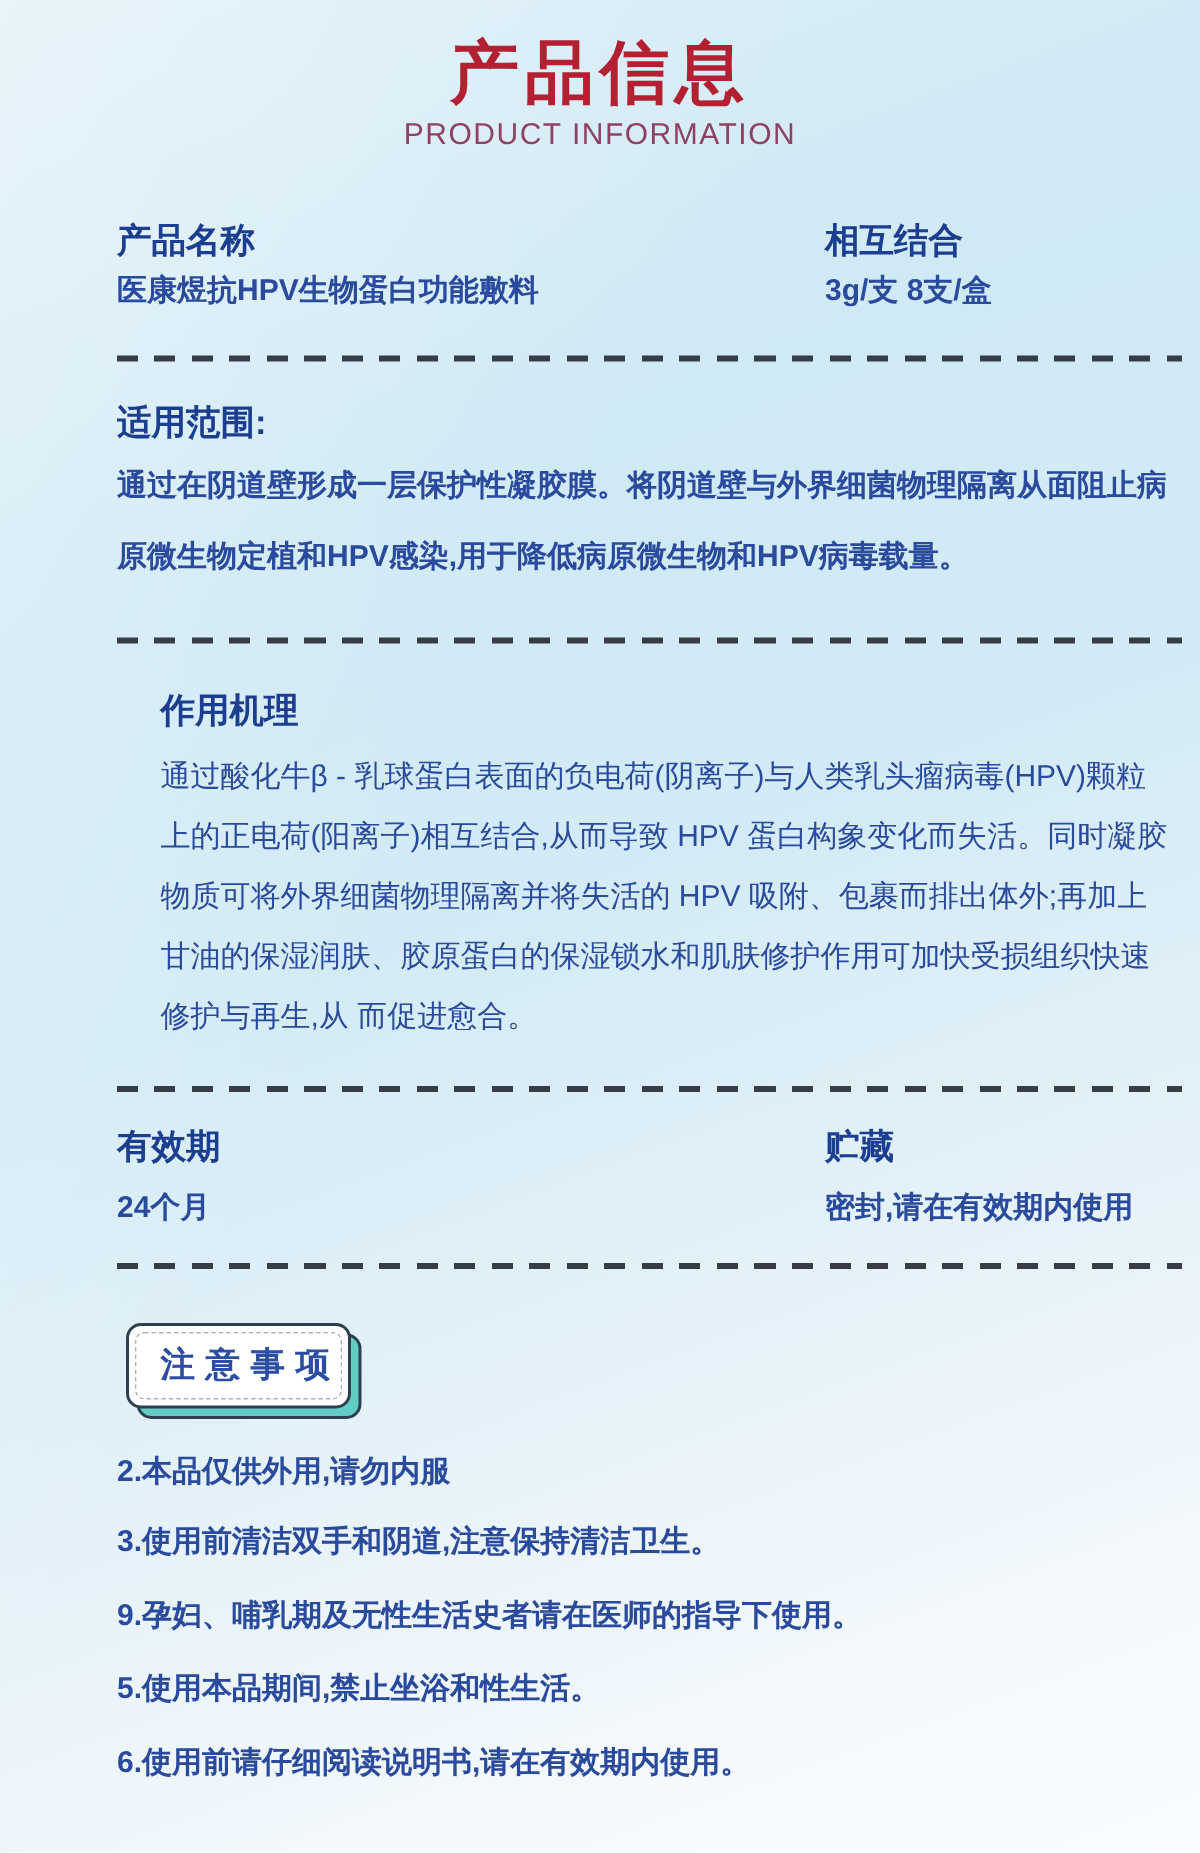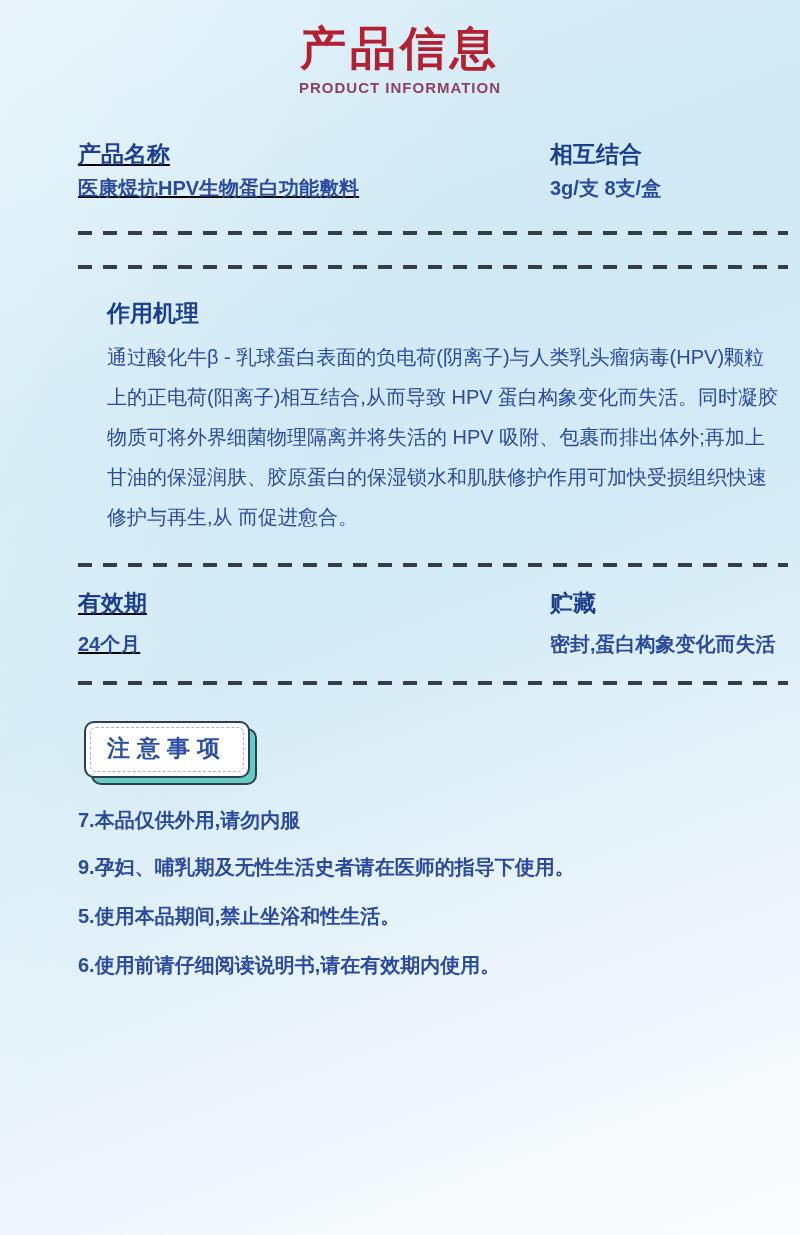--- a/index.html
+++ b/index.html
@@ -16,27 +16,27 @@
       linear-gradient(160deg, #ddeff8 0%, #cfe9f5 28%, #d3ebf6 48%, #e6f2f9 70%, #f6fafd 90%, #fafcfe 100%);
     overflow: hidden;
   }
   .header { text-align: center; padding-top: 22px; }
   .title {
     font-size: 46px; font-weight: 700; letter-spacing: 4px;
     color: #b22032; line-height: 1.15;
   }
   .subtitle {
     margin-top: 4px;
-    font-size: 15px; font-weight: 700; letter-spacing: 1px;
+    font-size: 20px; font-weight: 400; letter-spacing: 1px;
     color: #8d4263;
   }
   .content { padding: 0 12px 0 78px; }
   .row { display: flex; justify-content: space-between; }
   .row .col-right { width: 238px; flex: 0 0 238px; }
-  .row .col-left { flex: 1 1 auto; padding-right: 20px; text-decoration: underline; }
+  .row .col-left { flex: 1 1 auto; padding-right: 20px; }
   .sec-label {
     font-size: 23px; font-weight: 700; color: #1c3e90; line-height: 1.25;
   }
   .sec-value {
     margin-top: 6px;
     font-size: 20px; font-weight: 700; color: #2a4a9e; line-height: 1.3;
   }
   .products-row { margin-top: 44px; }
   .sep {
     margin: 0 12px 0 78px;
@@ -82,21 +82,21 @@
     background: #ffffff;
     border: 2px solid #2e3f50;
     border-radius: 10px;
     padding: 4px;
     box-sizing: border-box;
   }
   .notice-badge-inner {
     display: block;
     border: 1px dashed #a9b4bc;
     border-radius: 6px;
-    padding: 5px 16px 7px 16px;
+    padding: 5px 0 7px 16px;
     font-size: 23px; font-weight: 700;
     color: #2b4da3;
     letter-spacing: 7px;
     white-space: nowrap;
   }
   .notice-list { margin-top: 30px; }
   .notice-item {
     font-size: 20px; font-weight: 700; color: #2a4a9e;
     line-height: 1.25;
     margin-bottom: 22px;
@@ -122,56 +122,63 @@
       </div>
       <div class="col-right">
         <div class="sec-label">相互结合</div>
         <div class="sec-value">3g/支  8支/盒</div>
       </div>
     </div>
   </div>
 
   <div class="sep sep-1"></div>
 
+  <div class="content">
+    <div class="scope-section">
+      <div class="sec-label">适用范围:</div>
+      <div class="scope-body">通过在阴道壁形成一层保护性凝胶膜。将阴道壁与外界细菌物理隔离从面阻止病原微生物定植和HPV感染,用于降低病原微生物和HPV病毒载量。</div>
+    </div>
+  </div>
 
   <div class="sep sep-2"></div>
 
   <div class="content">
     <div class="mech-section">
       <div class="sec-label">作用机理</div>
       <div class="mech-body">通过酸化牛β - 乳球蛋白表面的负电荷(阴离子)与人类乳头瘤病毒(HPV)颗粒上的正电荷(阳离子)相互结合,从而导致 HPV 蛋白构象变化而失活。同时凝胶物质可将外界细菌物理隔离并将失活的 HPV 吸附、包裹而排出体外;再加上甘油的保湿润肤、胶原蛋白的保湿锁水和肌肤修护作用可加快受损组织快速修护与再生,从 而促进愈合。</div>
     </div>
   </div>
 
   <div class="sep sep-3"></div>
 
   <div class="content">
     <div class="row validity-row">
       <div class="col-left">
         <div class="sec-label">有效期</div>
         <div class="sec-value">24个月</div>
       </div>
       <div class="col-right">
         <div class="sec-label">贮藏</div>
-        <div class="sec-value">密封,蛋白构象变化而失活</div>
+        <div class="sec-value">密封,请在有效期内使用</div>
       </div>
     </div>
   </div>
 
   <div class="sep sep-4"></div>
 
   <div class="content">
     <div class="notice-badge">
       <div class="notice-badge-shadow"></div>
       <div class="notice-badge-face">
         <span class="notice-badge-inner">注意事项</span>
       </div>
     </div>
 
     <div class="notice-list">
-      <div class="notice-item">7.本品仅供外用,请勿内服</div>
+      <div class="notice-item">2.本品仅供外用,请勿内服</div>
+      <div class="notice-item gap">3.使用前清洁双手和阴道,注意保持清洁卫生。</div>
       <div class="notice-item gap">9.孕妇、哺乳期及无性生活史者请在医师的指导下使用。</div>
       <div class="notice-item gap">5.使用本品期间,禁止坐浴和性生活。</div>
       <div class="notice-item">6.使用前请仔细阅读说明书,请在有效期内使用。</div>
     </div>
   </div>
 
 </div>
 
 </body></html>

